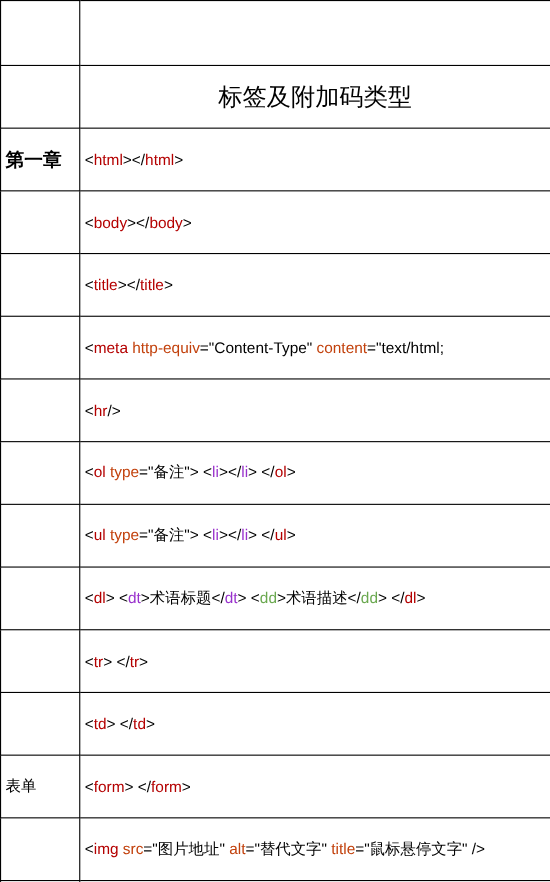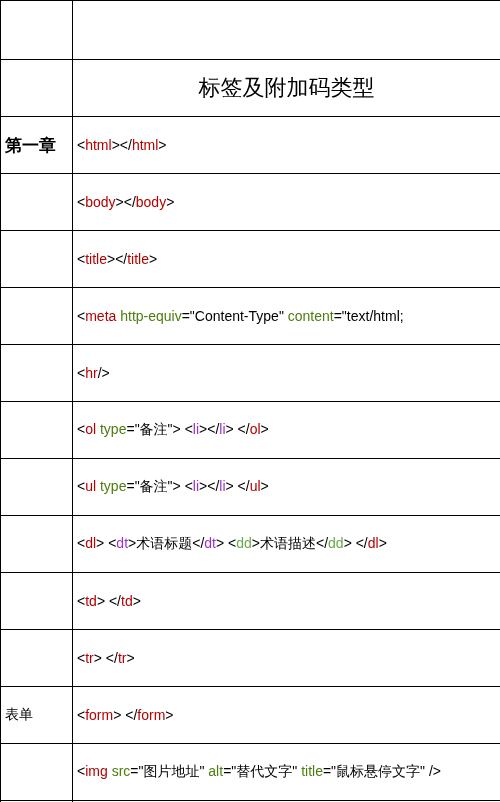--- a/index.html
+++ b/index.html
@@ -33,21 +33,21 @@
   .chapter {
     font-weight: bold;
     font-size: 17px;
   }
   .label {
     font-size: 14px;
   }
   
   .blk { color: #000; }
   .red { color: #B40000; }
-  .blue { color: #4d7c0f; }
+  .blue { color: #c2410c; }
   .pur { color: #9932CC; }
   .grn { color: #6AA84F; }
   .code {
     font-family: "Microsoft YaHei", Arial, sans-serif;
     font-size: 14px;
     margin-top: 32px;
   }
   
   tr.hdr td { height: 26px; }
 </style>
@@ -99,25 +99,25 @@
         <td></td>
         <td class="code"><span class="blk">&lt;</span><span class="red">ul </span><span class="blue">type</span><span class="blk">="备注"&gt; &lt;</span><span class="pur">li</span><span class="blk">&gt;&lt;/</span><span class="pur">li</span><span class="blk">&gt; &lt;/</span><span class="red">ul</span><span class="blk">&gt;</span></td>
       </tr>
   <tr>
         <td></td>
         <td class="code"><span class="blk">&lt;</span><span class="red">dl</span><span class="blk">&gt; &lt;</span><span class="pur">dt</span><span class="blk">&gt;术语标题&lt;/</span><span class="pur">dt</span><span class="blk">&gt; &lt;</span><span class="grn">dd</span><span class="blk">&gt;术语描述&lt;/</span><span class="grn">dd</span><span class="blk">&gt; &lt;/</span><span class="red">dl</span><span class="blk">&gt;</span></td>
       </tr>
 
   <tr>
         <td></td>
-        <td class="code"><span class="blk">&lt;</span><span class="red">td</span><span class="blk">&gt; &lt;/</span><span class="red">td</span><span class="blk">&gt;</span></td>
+        <td class="code"><span class="blk">&lt;</span><span class="red">tr</span><span class="blk">&gt; &lt;/</span><span class="red">tr</span><span class="blk">&gt;</span></td>
       </tr>
   <tr>
         <td></td>
-        <td class="code"><span class="blk">&lt;</span><span class="red">tr</span><span class="blk">&gt; &lt;/</span><span class="red">tr</span><span class="blk">&gt;</span></td>
+        <td class="code"><span class="blk">&lt;</span><span class="red">td</span><span class="blk">&gt; &lt;/</span><span class="red">td</span><span class="blk">&gt;</span></td>
       </tr>
 
   <tr>
     <td class="label">表单</td>
     <td class="code"><span class="blk">&lt;</span><span class="red">form</span><span class="blk">&gt; &lt;/</span><span class="red">form</span><span class="blk">&gt;</span></td>
   </tr>
 
   <tr>
         <td></td>
         <td class="code"><span class="blk">&lt;</span><span class="red">img </span><span class="blue">src</span><span class="blk">="图片地址" </span><span class="blue">alt</span><span class="blk">="替代文字" </span><span class="blue">title</span><span class="blk">="鼠标悬停文字" /&gt;</span></td>

